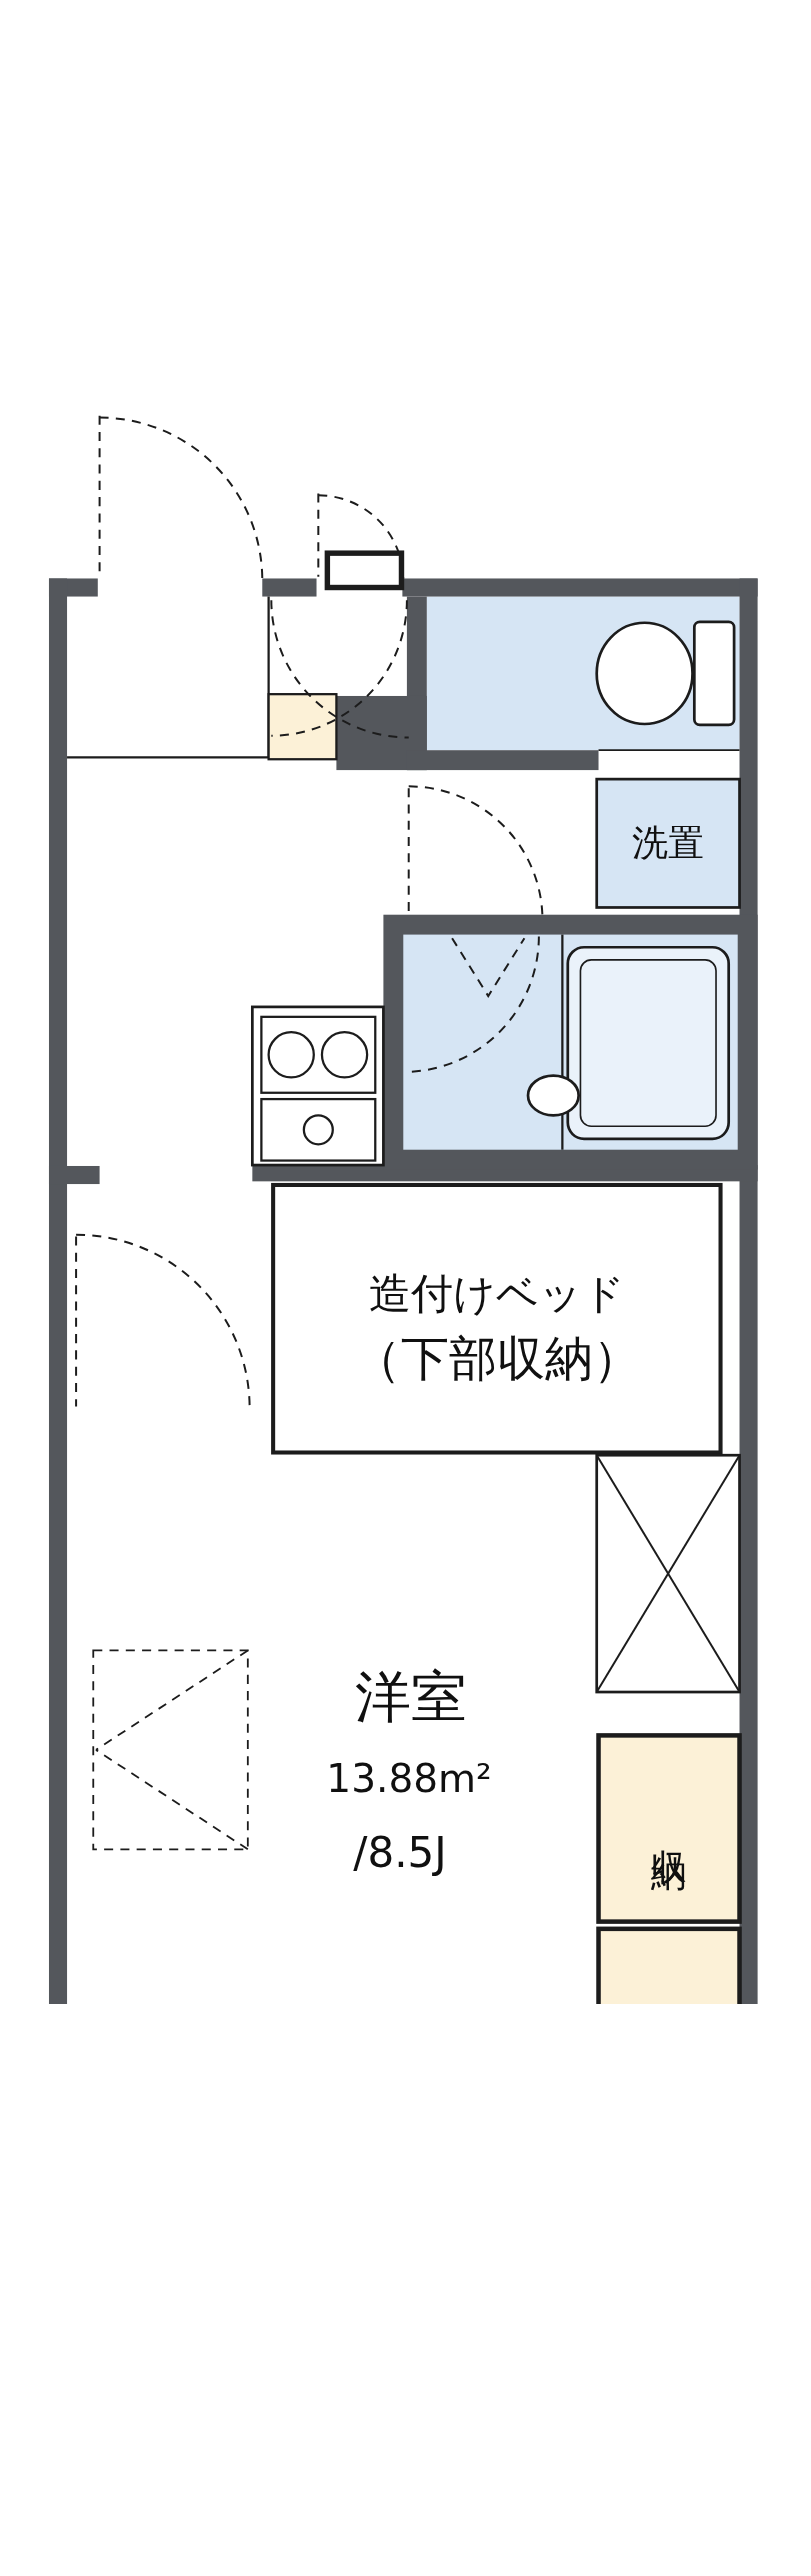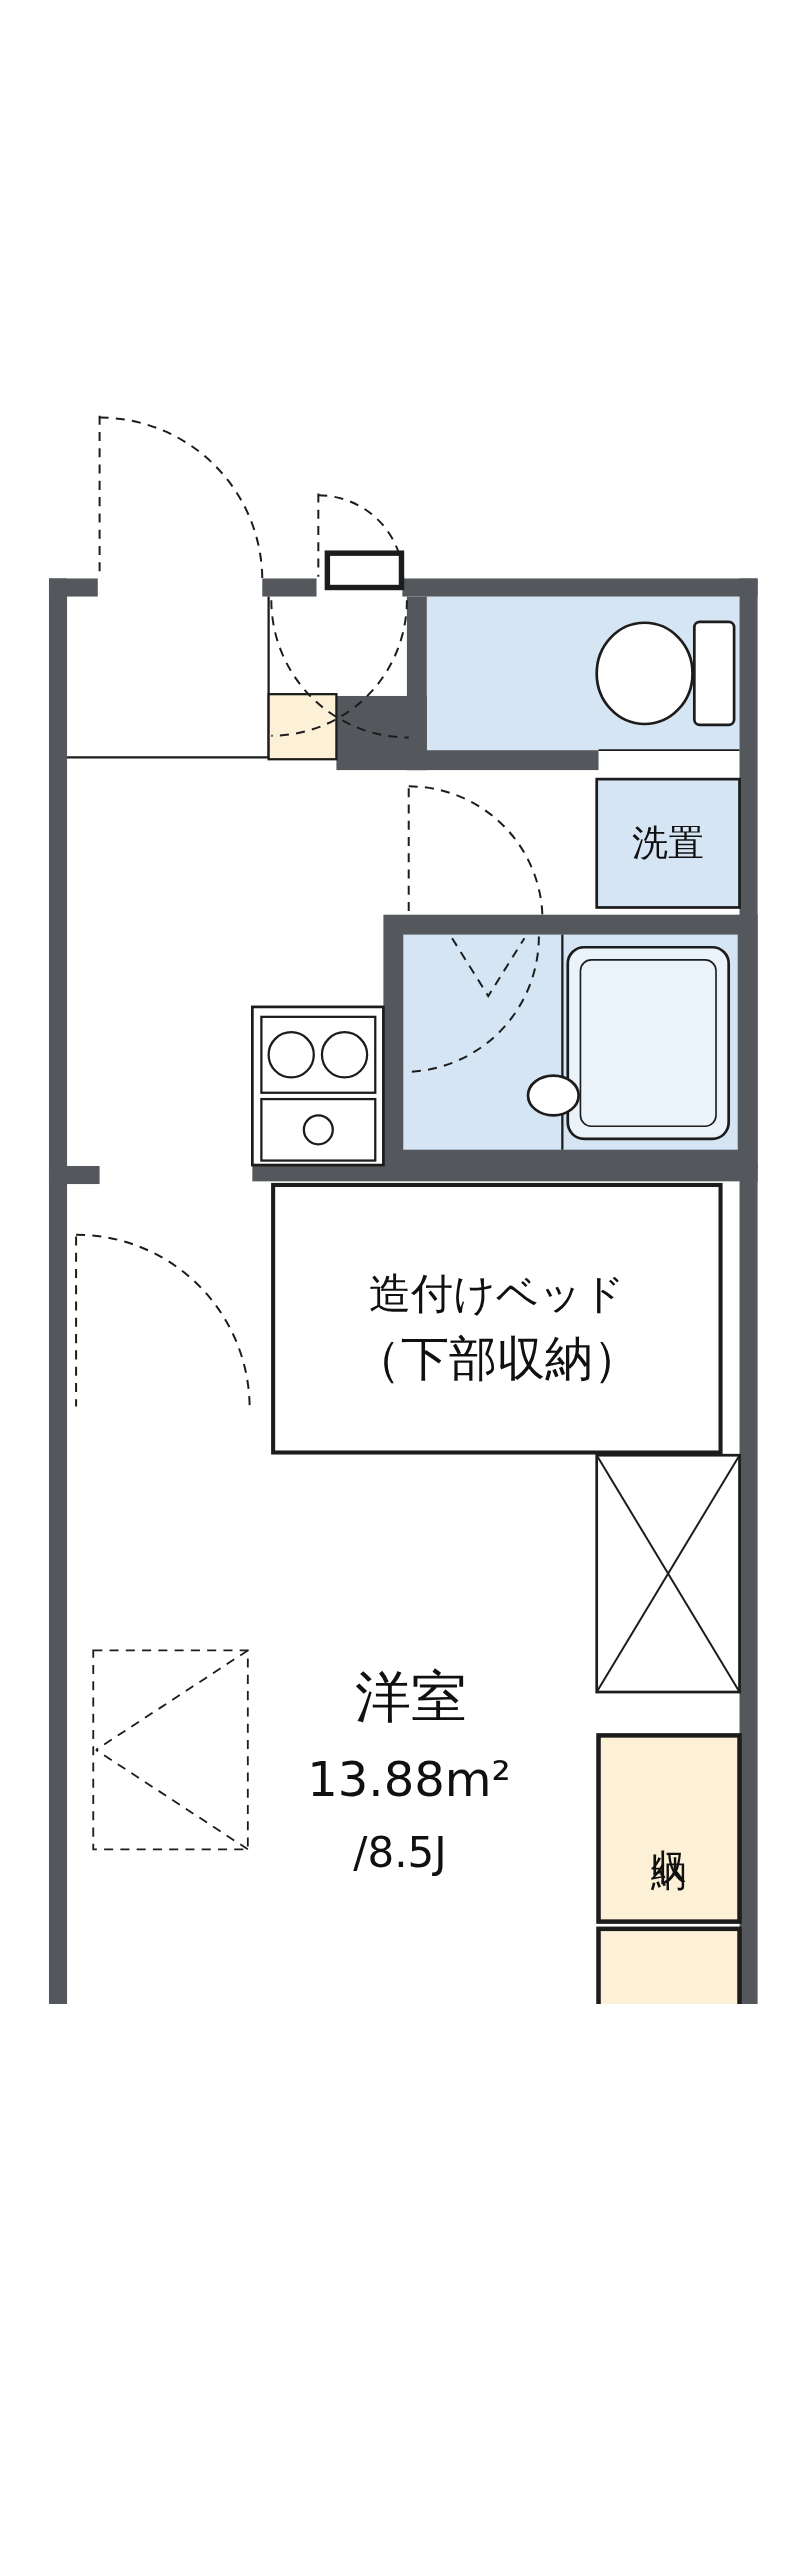--- a/index.html
+++ b/index.html
@@ -151,20 +151,20 @@
       <line class="ln" x1="486" y1="2340" x2="486" y2="2360" stroke-width="2.5"></line>
     </g>
   </svg>
 
   <div class="lbl" style="left:668px;top:843px;font-size:36px;">洗置</div>
 
   <div class="lbl" style="left:497px;top:1294px;font-size:42px;">造付けベッド</div>
   <div class="lbl" style="left:497px;top:1358px;font-size:48px;">（下部収納）</div>
 
   <div class="lbl" style="left:411px;top:1697px;font-size:56px;text-align:right;">洋室</div>
-  <div class="lbl" style="left:409px;top:1779px;font-size:48px;">13.88m²</div>
+  <div class="lbl" style="left:409px;top:1779px;font-size:39px;">13.88m²</div>
   <div class="lbl" style="left:400px;top:1853px;font-size:42px;">/8.5J</div>
 
   <div class="lbl vert" style="left:669px;top:1828px;font-size:36px;">収納</div>
   <div class="lbl vert" style="left:669px;top:2021px;font-size:36px;">収納</div>
 
 </div>
 
 
 </body></html>

